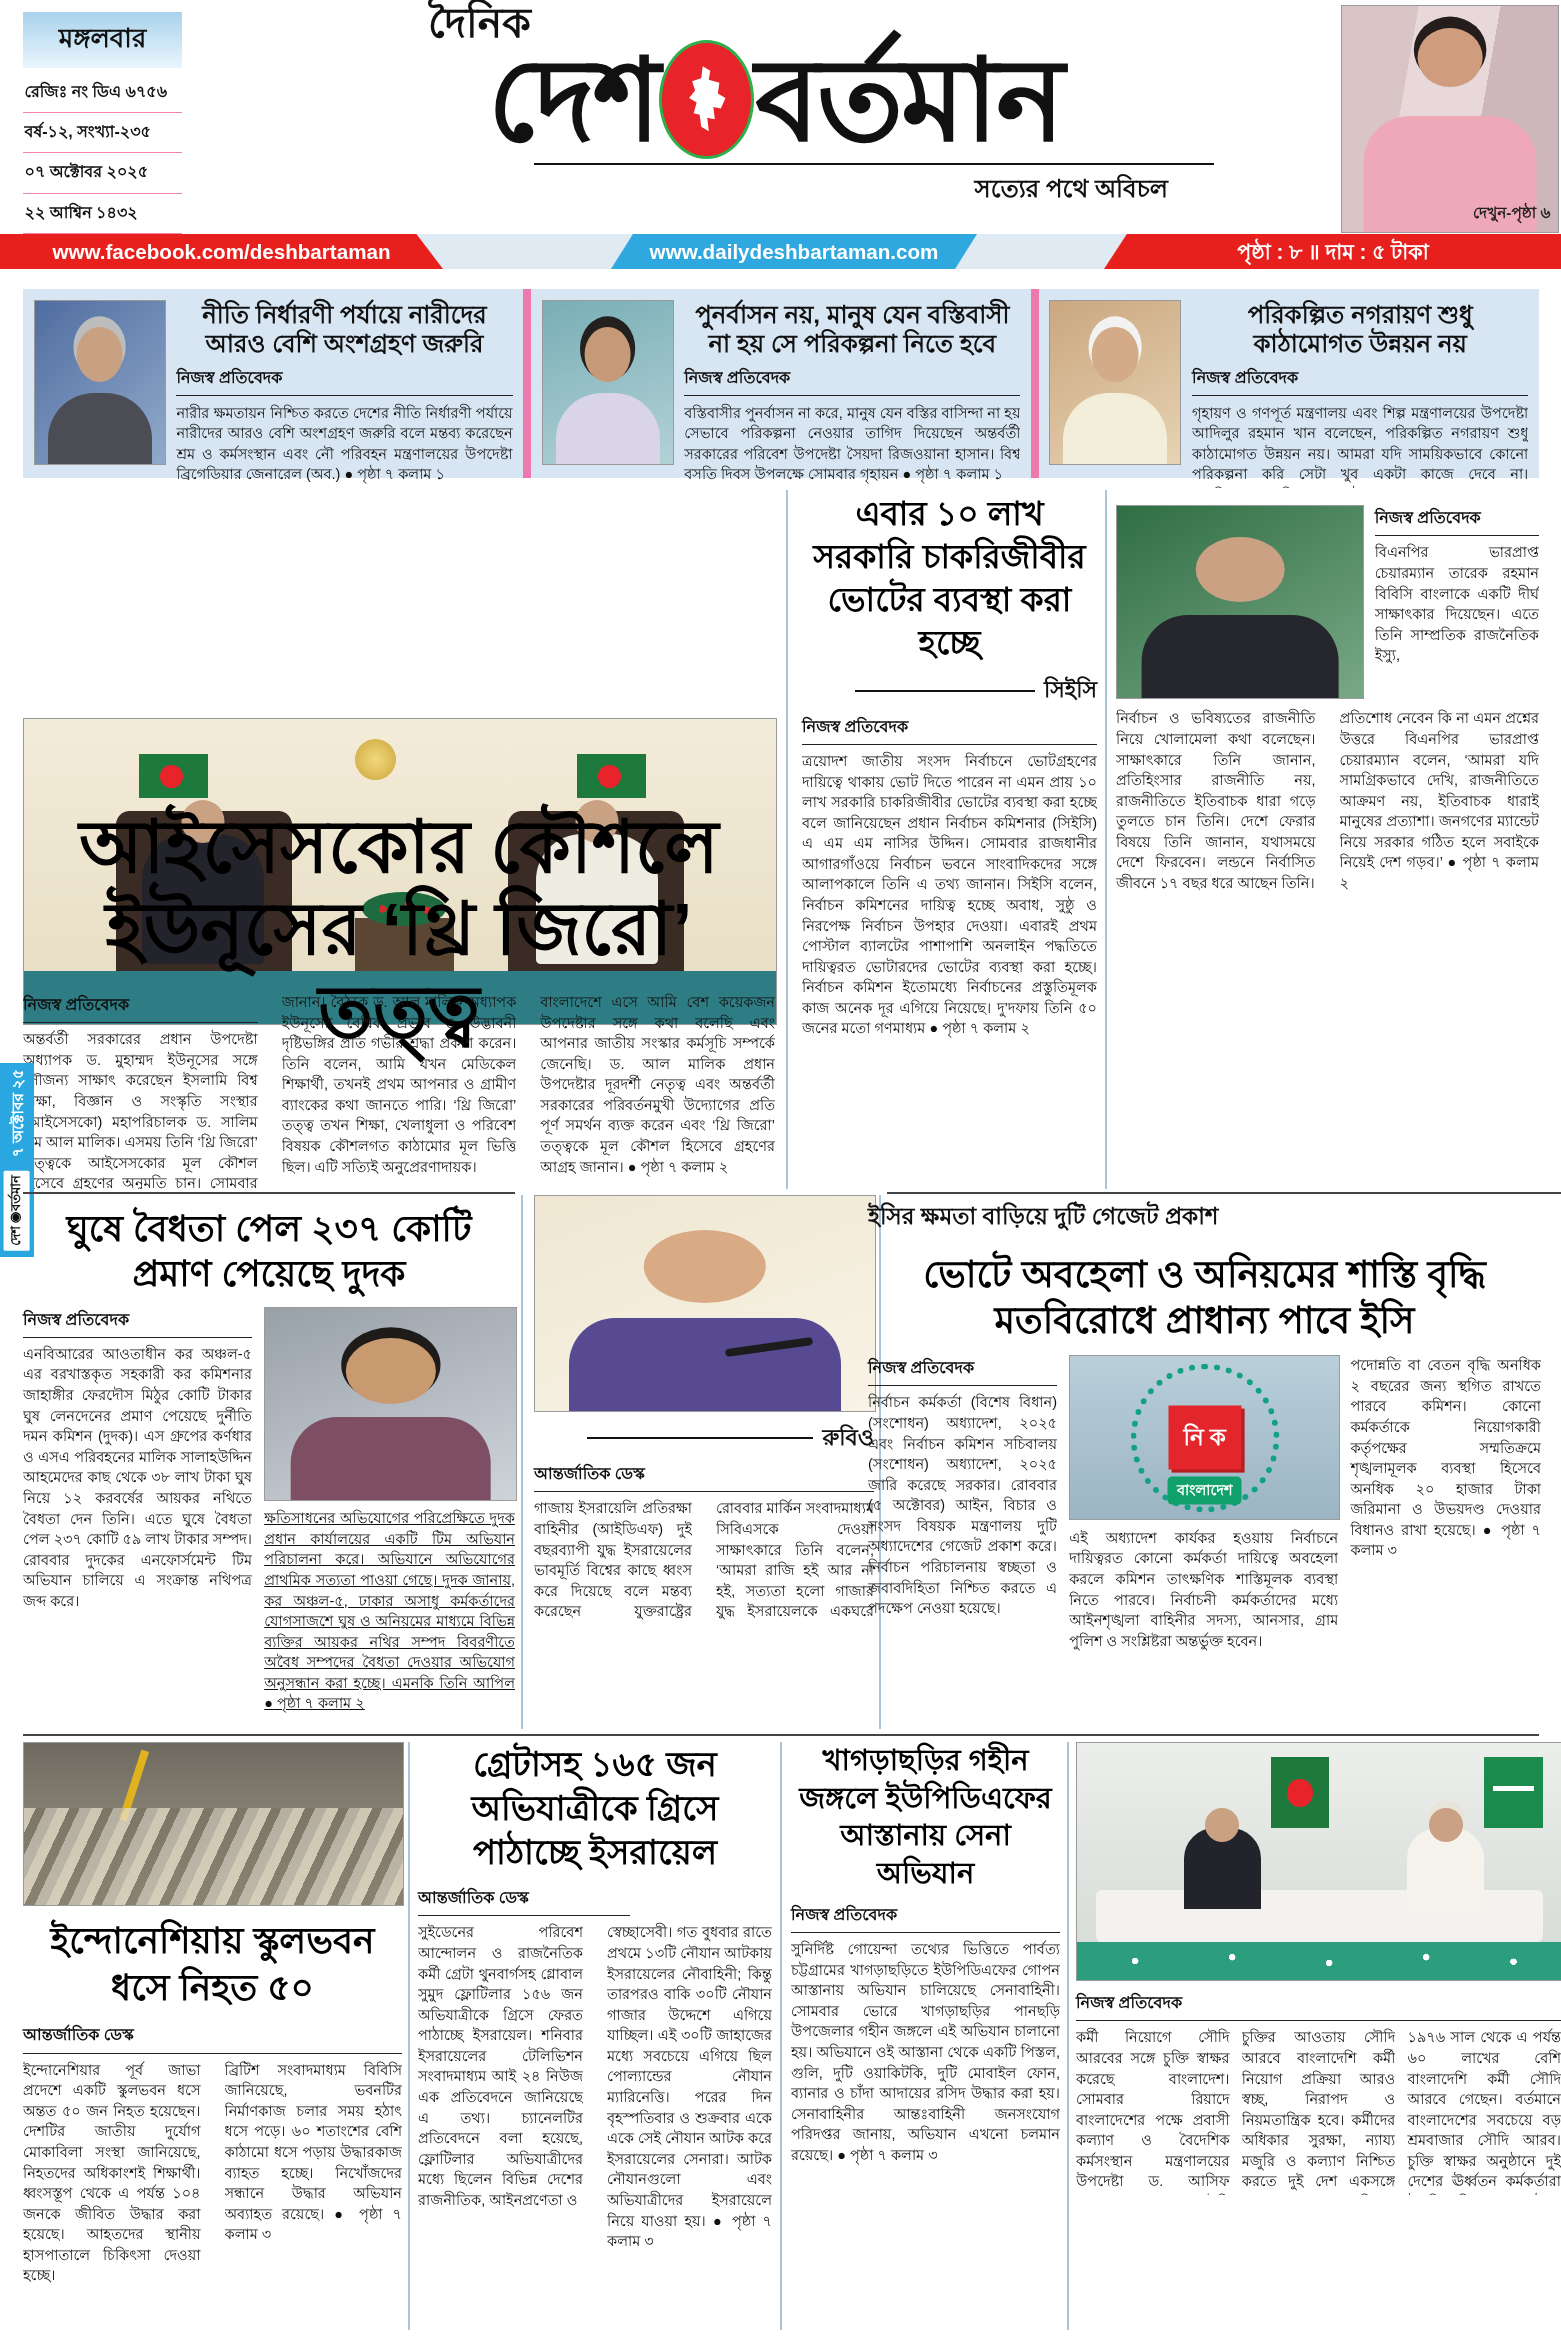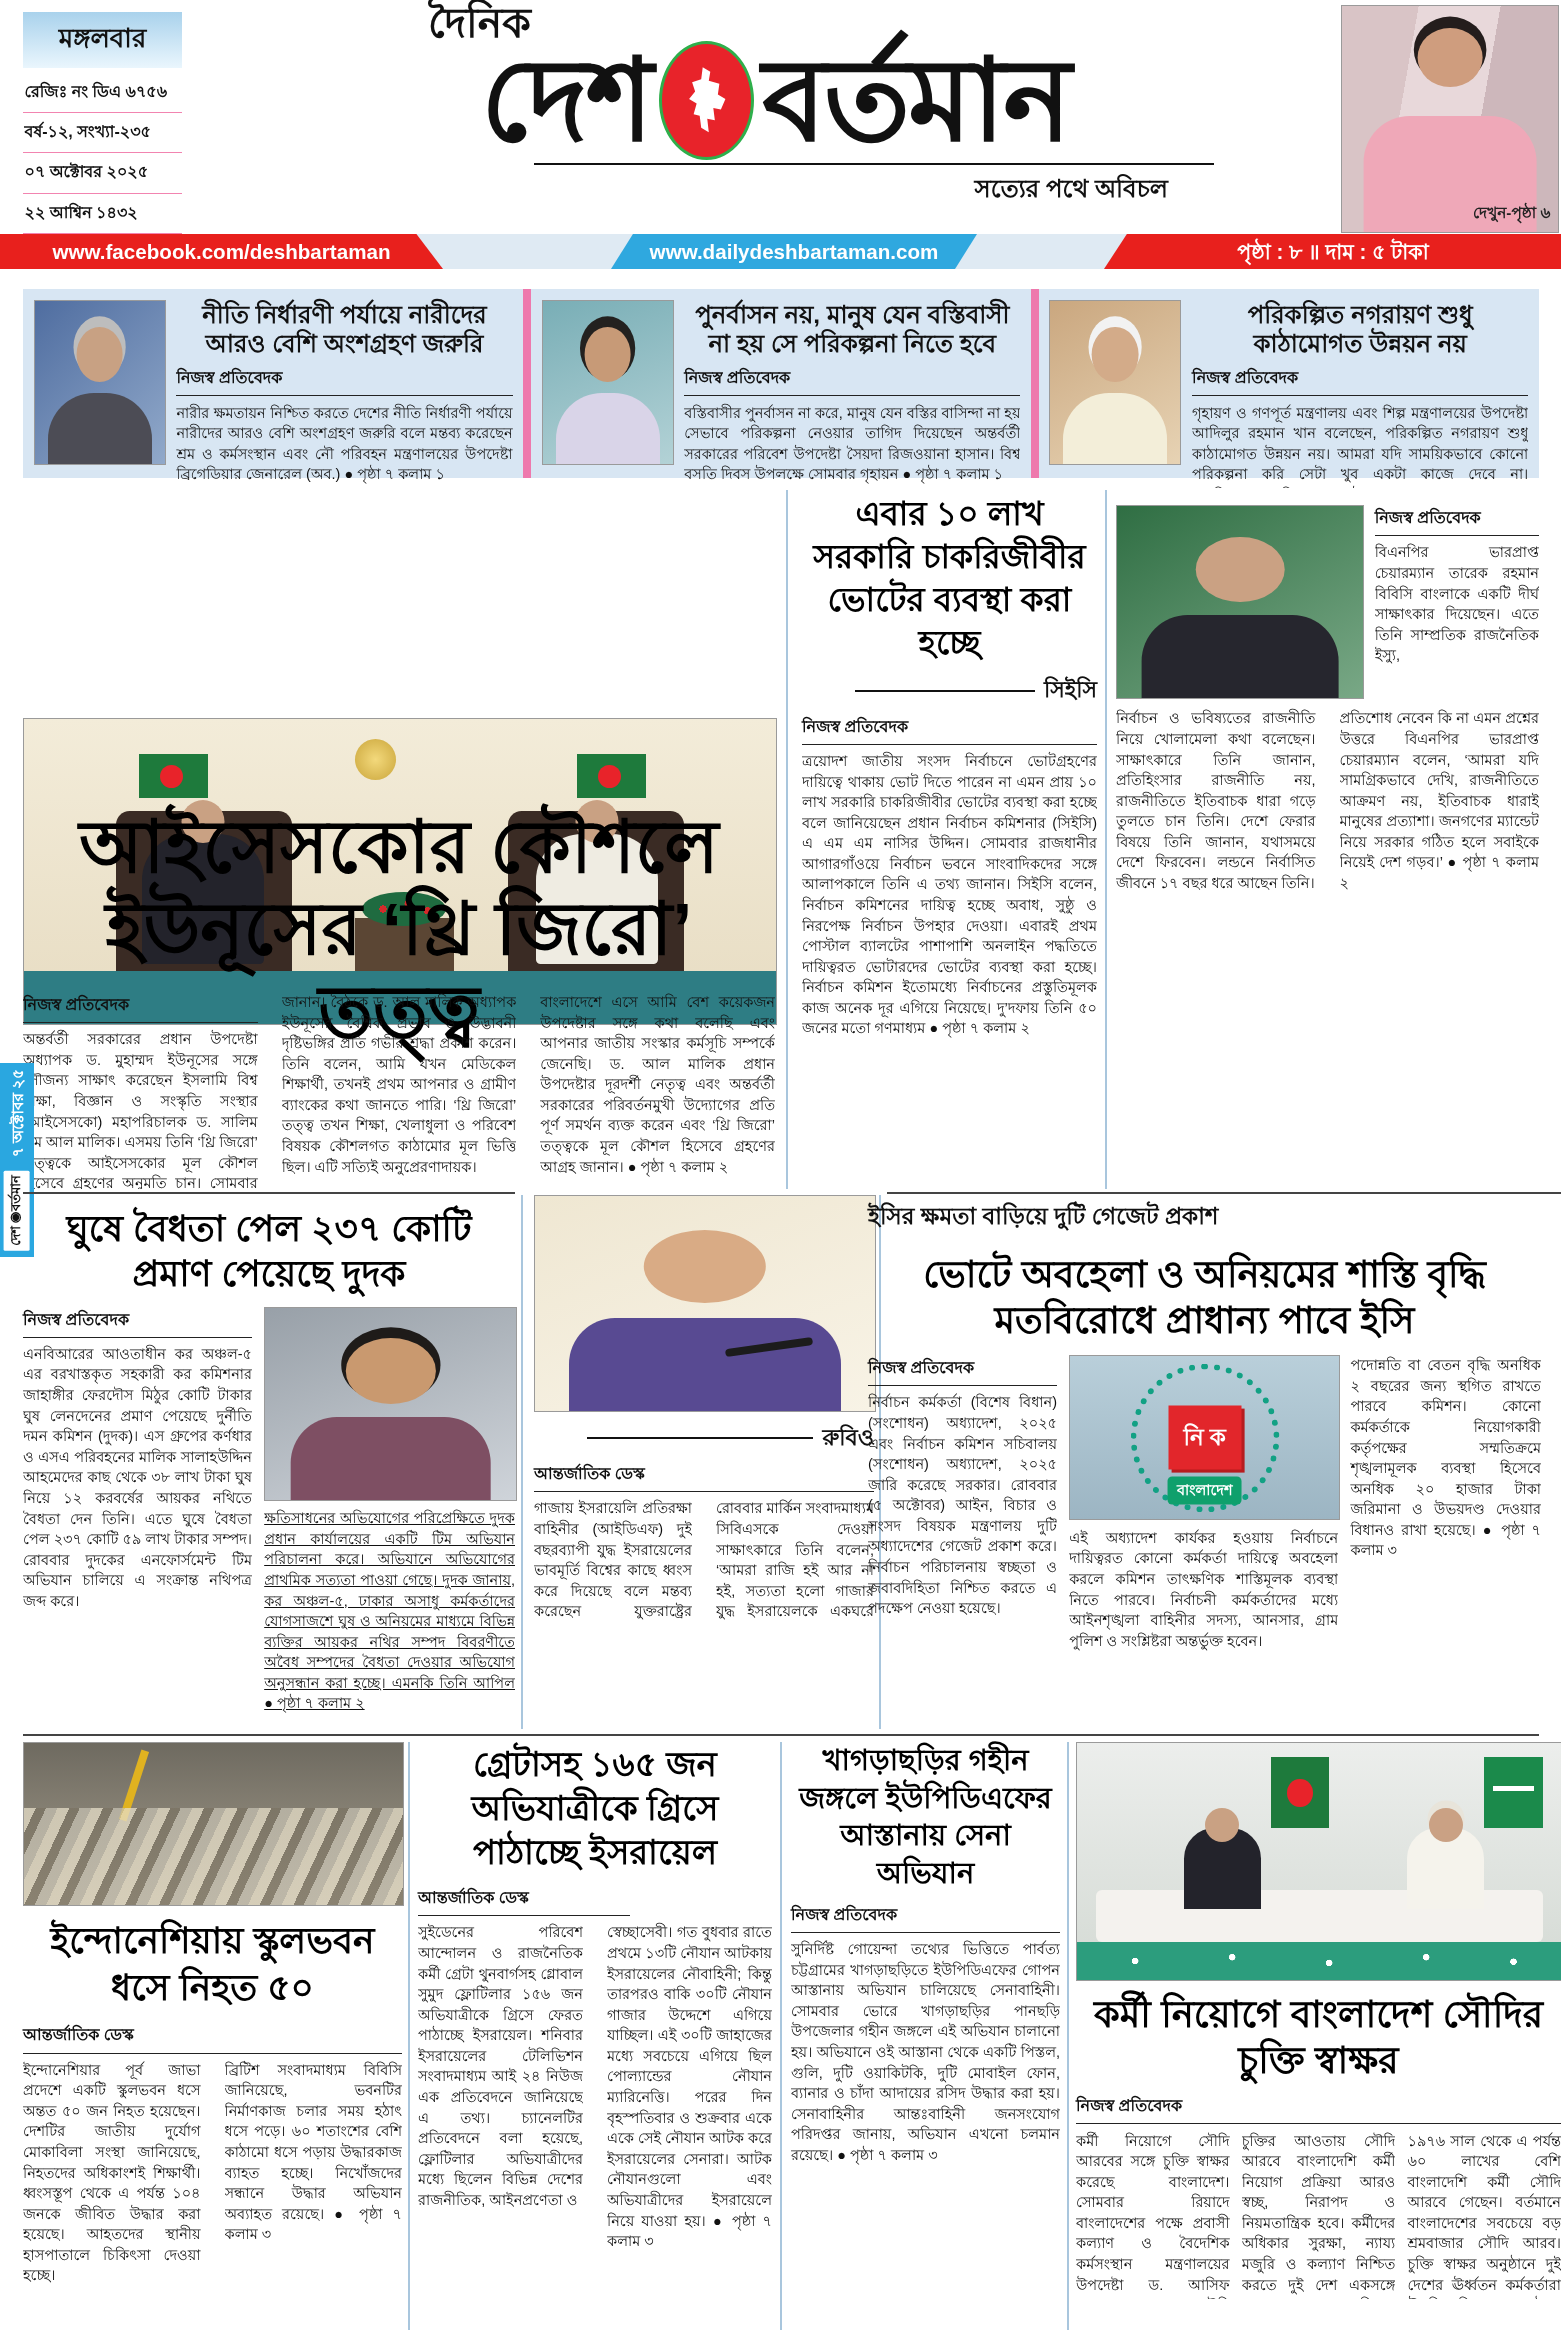--- a/index.html
+++ b/index.html
@@ -7,21 +7,21 @@
     font-family:"Liberation Sans",sans-serif;color:#111;overflow:hidden;}
   .abs{position:absolute;}
   
   .left-info{left:23px;top:12.2px;width:159px;}
   .day-box{background:linear-gradient(180deg,#a9d2ec,#eaf6fd);font-size:26px;font-weight:bold;
     text-align:center;padding:6.1px 0;margin-bottom:4.6px;}
   .info-line{font-size:16px;font-weight:bold;padding:6.1px 1.5px;border-bottom:1.5px solid #f284b0;}
   .info-line:last-child{border-bottom:none;}
   .mast-center{left:336px;top:3.1px;width:878px;}
   .daily{font-size:41px;font-weight:bold;margin-left:92px;line-height:1;}
-  .title-row{display:flex;align-items:flex-end;justify-content:center;gap:8px;margin-top:-4.6px;}
+  .title-row{display:flex;align-items:center;justify-content:center;gap:1px;margin-top:-4.6px;}
   .title-big{font-size:115px;font-weight:bold;line-height:1.05;letter-spacing:-2.3px;}
   .logo-oval{width:89px;height:113px;background:#e8232a;border:3.1px solid #2eaf4b;border-radius:50%;
     position:relative;flex:none;display:flex;align-items:center;justify-content:center;}
   .tag-row{border-top:2.3px solid #111;margin:3.1px 0 0 198px;padding:4.6px 46px 0 0;
     text-align:right;font-size:24.4px;font-weight:bold;}
   .mast-photo{left:1341px;top:4.6px;width:216px;height:226px;}
   .mp-caption{position:absolute;right:7.6px;bottom:6.1px;font-size:15.3px;font-weight:bold;color:#222;}
   
   .infobar{left:0;top:234px;width:1562px;height:35px;background:#dfeaf3;}
   .seg{position:absolute;top:0;height:35px;color:#fff;font-weight:bold;font-size:20.6px;
@@ -397,21 +397,20 @@
 
   <div class="abs" style="left:1076px;top:1742px;width:485px;">
     <div class="photo p-sign" style="width:100%;height:237px;">
       <div class="sg-flag bd"></div>
       <div class="sg-flag sa"></div>
       <div class="sg-table"></div>
       <div class="sg-fig f1"></div>
       <div class="sg-fig f2"></div>
       <div class="sg-flowers"></div>
     </div>
-    <div class="hl" style="font-size:37px;line-height:1.25;margin-top:10.7px;">কর্মী নিয়োগে বাংলাদেশ সৌদির চুক্তি স্বাক্ষর</div>
     <div class="byline" style="margin-top:9.2px;">নিজস্ব প্রতিবেদক</div>
     <div class="cols" style="gap:12.2px;">
       <div class="col">
           <div class="body-txt" style="height:168px">কর্মী নিয়োগে সৌদি আরবের সঙ্গে চুক্তি স্বাক্ষর করেছে বাংলাদেশ। সোমবার রিয়াদে বাংলাদেশের পক্ষে প্রবাসী কল্যাণ ও বৈদেশিক কর্মসংস্থান মন্ত্রণালয়ের উপদেষ্টা ড. আসিফ নজরুল এবং সৌদি আরবের পক্ষে দেশটির মানবসম্পদ ও সামাজিক উন্নয়ন মন্ত্রী চুক্তিতে সই করেন।</div>
         </div>
       <div class="col">
           <div class="body-txt" style="height:168px">চুক্তির আওতায় সৌদি আরবে বাংলাদেশি কর্মী নিয়োগ প্রক্রিয়া আরও স্বচ্ছ, নিরাপদ ও নিয়মতান্ত্রিক হবে। কর্মীদের অধিকার সুরক্ষা, ন্যায্য মজুরি ও কল্যাণ নিশ্চিত করতে দুই দেশ একসঙ্গে কাজ করবে বলে চুক্তিতে উল্লেখ করা হয়েছে।</div>
         </div>
       <div class="col">
           <div class="body-txt" style="height:168px">১৯৭৬ সাল থেকে এ পর্যন্ত ৬০ লাখের বেশি বাংলাদেশি কর্মী সৌদি আরবে গেছেন। বর্তমানে বাংলাদেশের সবচেয়ে বড় শ্রমবাজার সৌদি আরব। চুক্তি স্বাক্ষর অনুষ্ঠানে দুই দেশের ঊর্ধ্বতন কর্মকর্তারা উপস্থিত ছিলেন। ● পৃষ্ঠা ৭ কলাম ৩</div>

